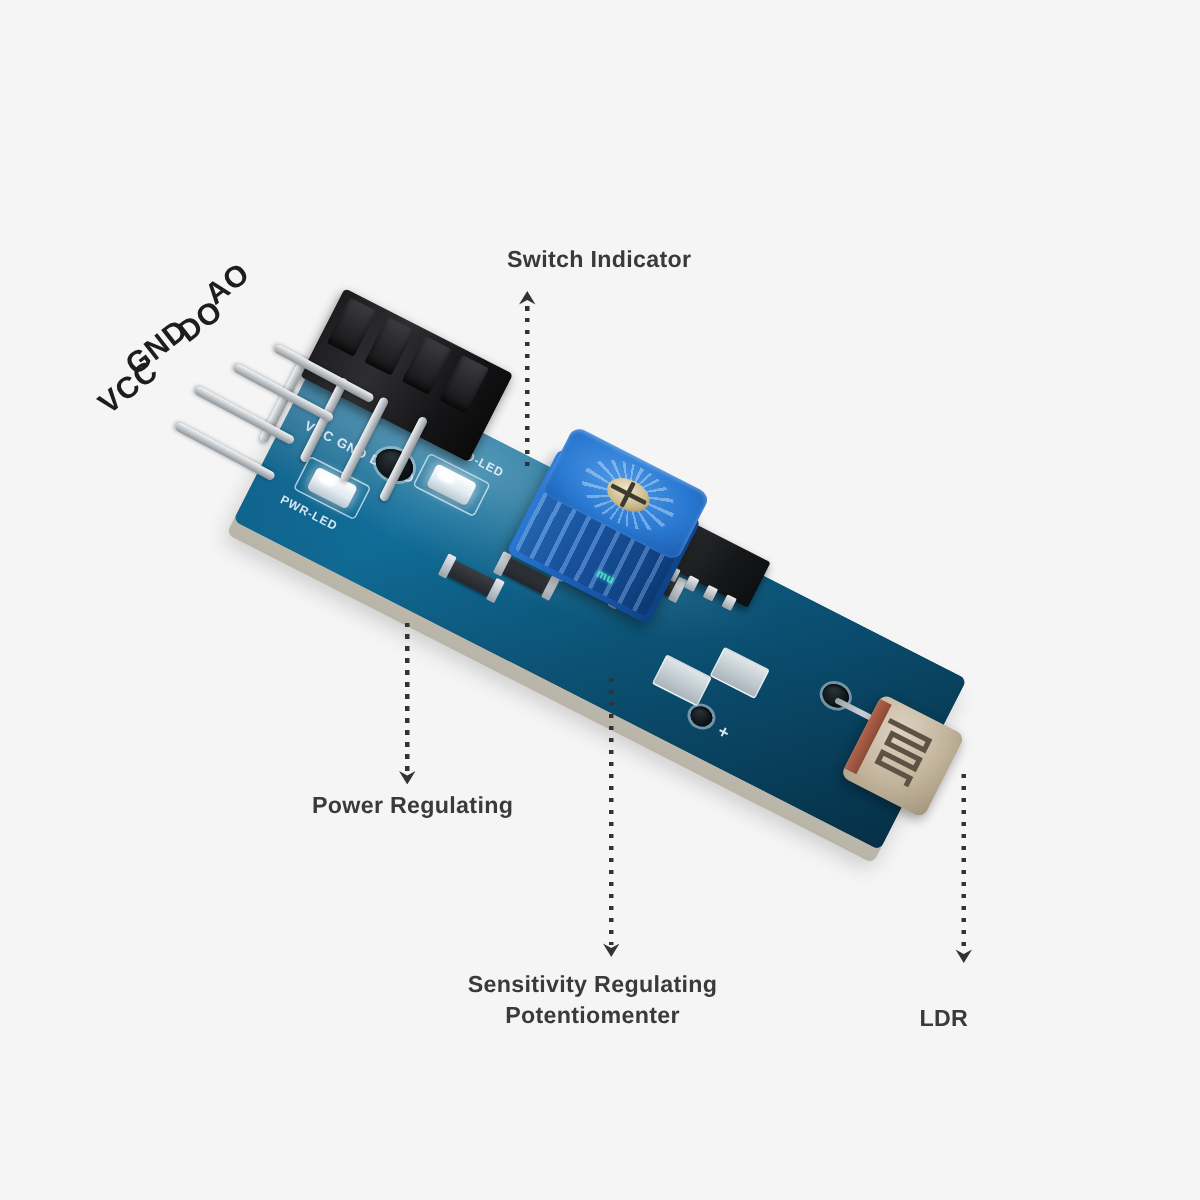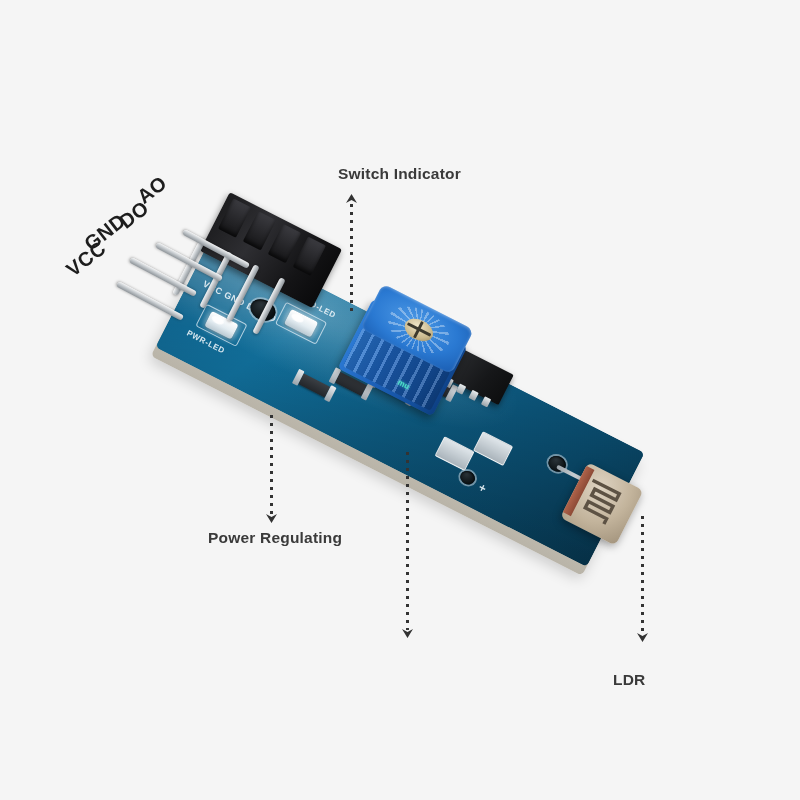--- a/index.html
+++ b/index.html
@@ -394,15 +394,17 @@
     <div class="dots"></div>
     <div class="head" style="top:116px;">
       <svg width="11" height="10" viewBox="0 0 11 10">
           <path d="M5.5 10 L0 1 L5.5 4 L11 1 Z" fill="#333"></path>
         </svg>
     </div>
   </div>
 
   <div class="anno" id="lbl-switch">Switch Indicator</div>
   <div class="anno" id="lbl-power">Power Regulating</div>
+  <div class="anno" id="lbl-pot">Sensitivity Regulating
+Potentiomenter</div>
   <div class="anno" id="lbl-ldr">LDR</div>
 
 </div>
 
 </body></html>

